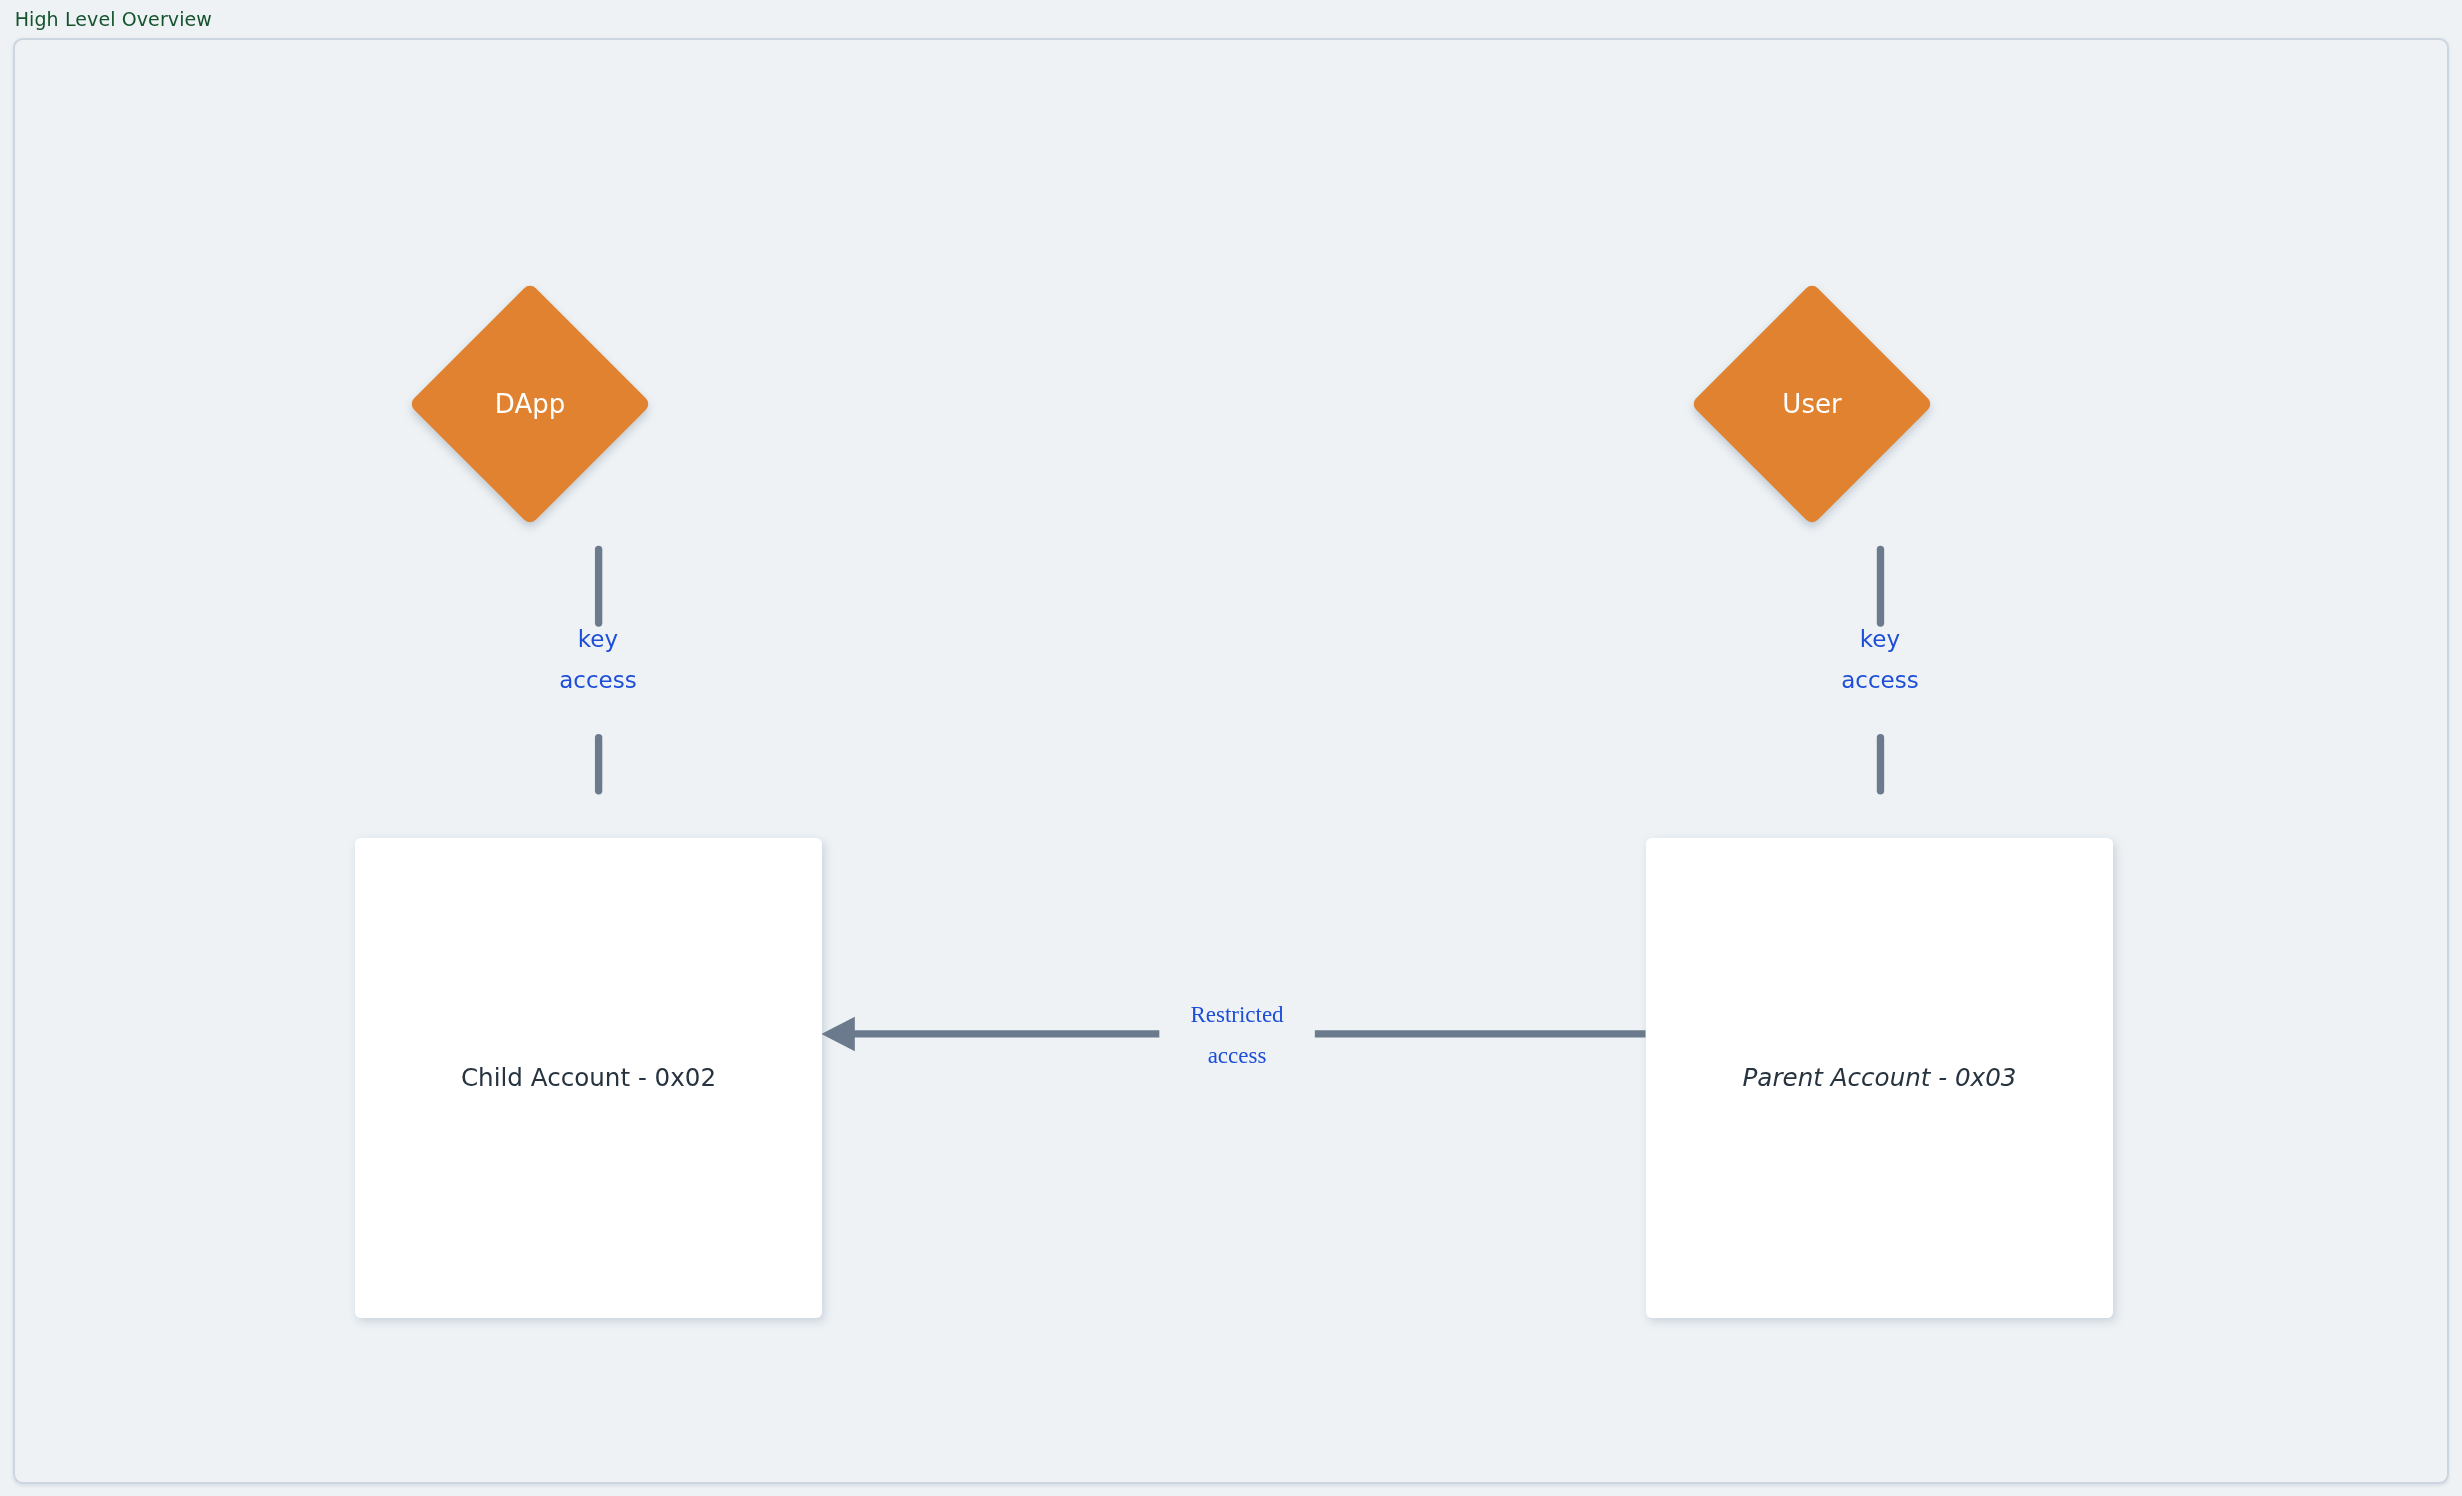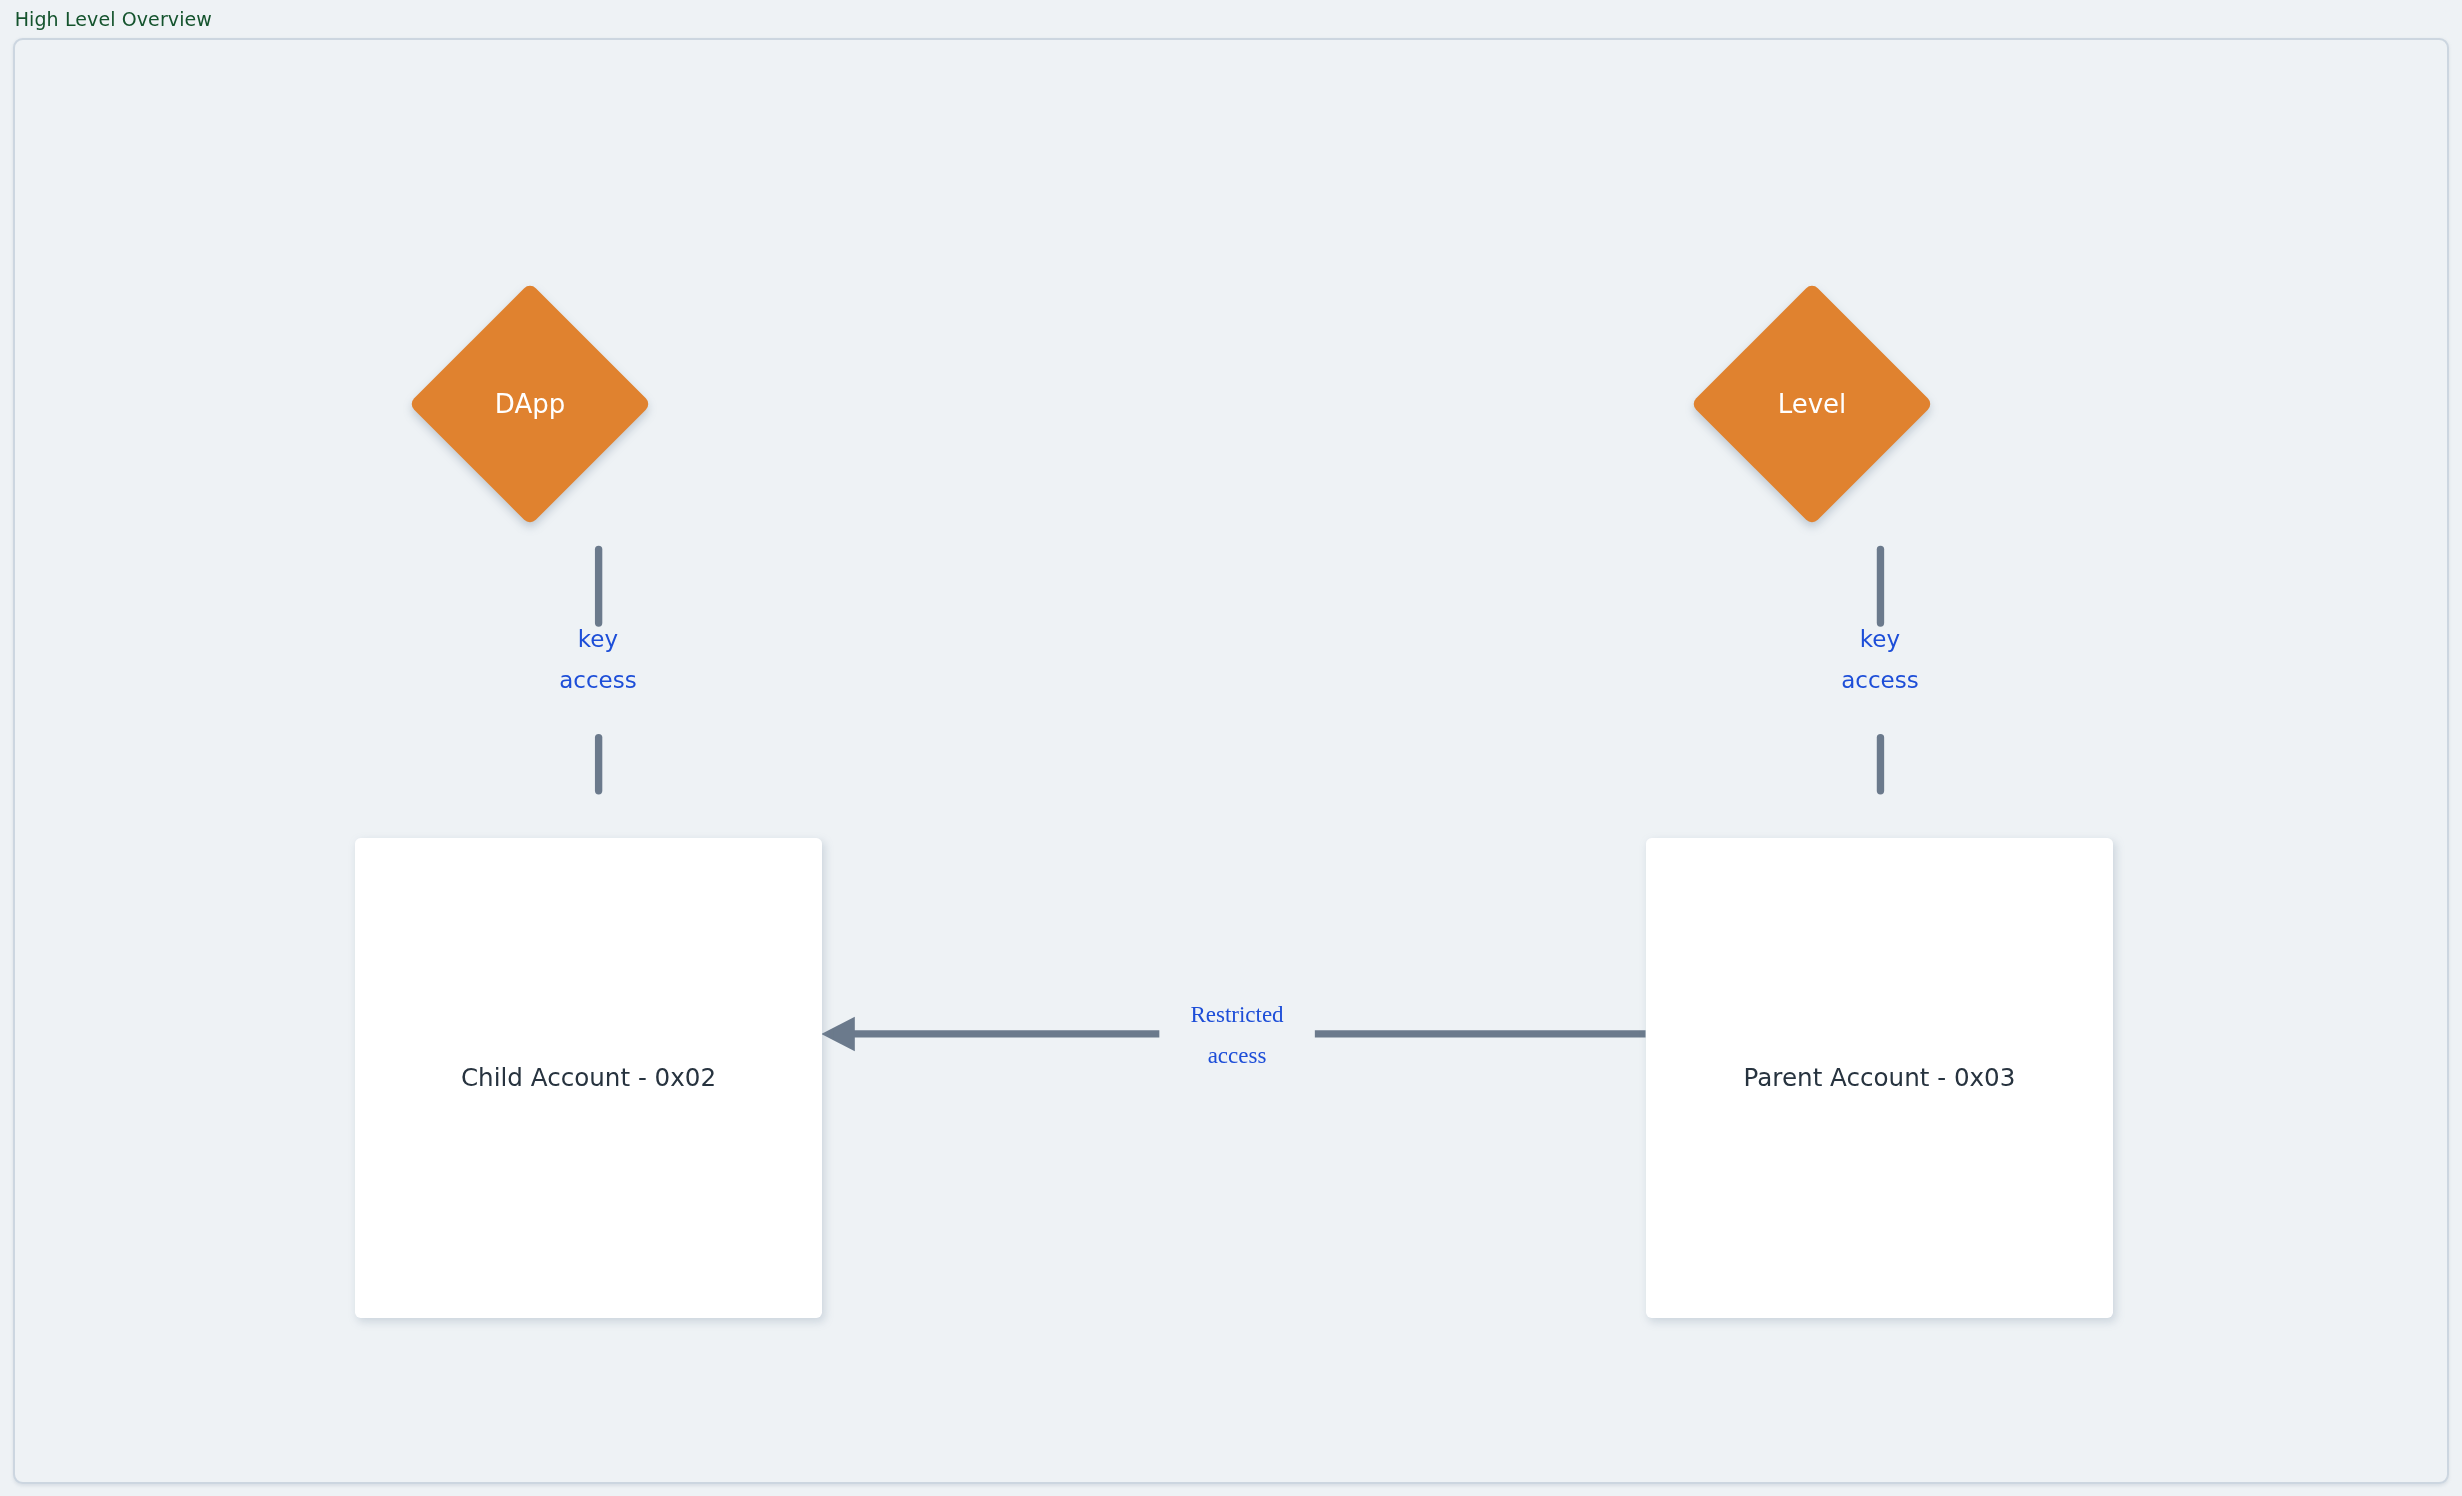--- a/index.html
+++ b/index.html
@@ -133,27 +133,27 @@
         <line x1="1398" y1="1214" x2="1010" y2="1214" stroke="#6b7a8c" stroke-width="9" stroke-linecap="butt"></line>
         <line x1="1992" y1="1214" x2="1588" y2="1214" stroke="#6b7a8c" stroke-width="9" stroke-linecap="butt"></line>
         <polygon points="985,1214 1026,1193 1026,1235" fill="#6b7a8c"></polygon>
       </g>
     </svg>
 
     <div class="diamond-node" style="left:429px; top:278px;"></div>
     <div class="diamond-label" style="left:392px; top:349px;">DApp</div>
 
     <div class="diamond-node" style="left:1711px; top:278px;"></div>
-    <div class="diamond-label" style="left:1674px; top:349px;">Level</div>
+    <div class="diamond-label" style="left:1674px; top:349px;">User</div>
 
     <div class="rect-node" style="left:340px; top:754px; width:467px; height:480px;">
       <div class="rect-label" style="top:225px;">Child Account - 0x02</div>
     </div>
 
-    <div class="rect-node" style="left:1631px; top:754px; width:467px; height:480px;">
+    <div class="rect-node" style="left:1631px; top:754px; width:467px; height:480px;font-style:italic;">
       <div class="rect-label" style="top:225px;">Parent Account - 0x03</div>
     </div>
 
     <div class="edge-label" style="left:485px; top:579px; width:196px;">key
 access</div>
 
     <div class="edge-label" style="left:1767px; top:579px; width:196px;">key
 access</div>
 
     <div class="edge-label" style="left:1128px; top:954px; width:188px;font-family:Liberation Serif, serif;">Restricted

